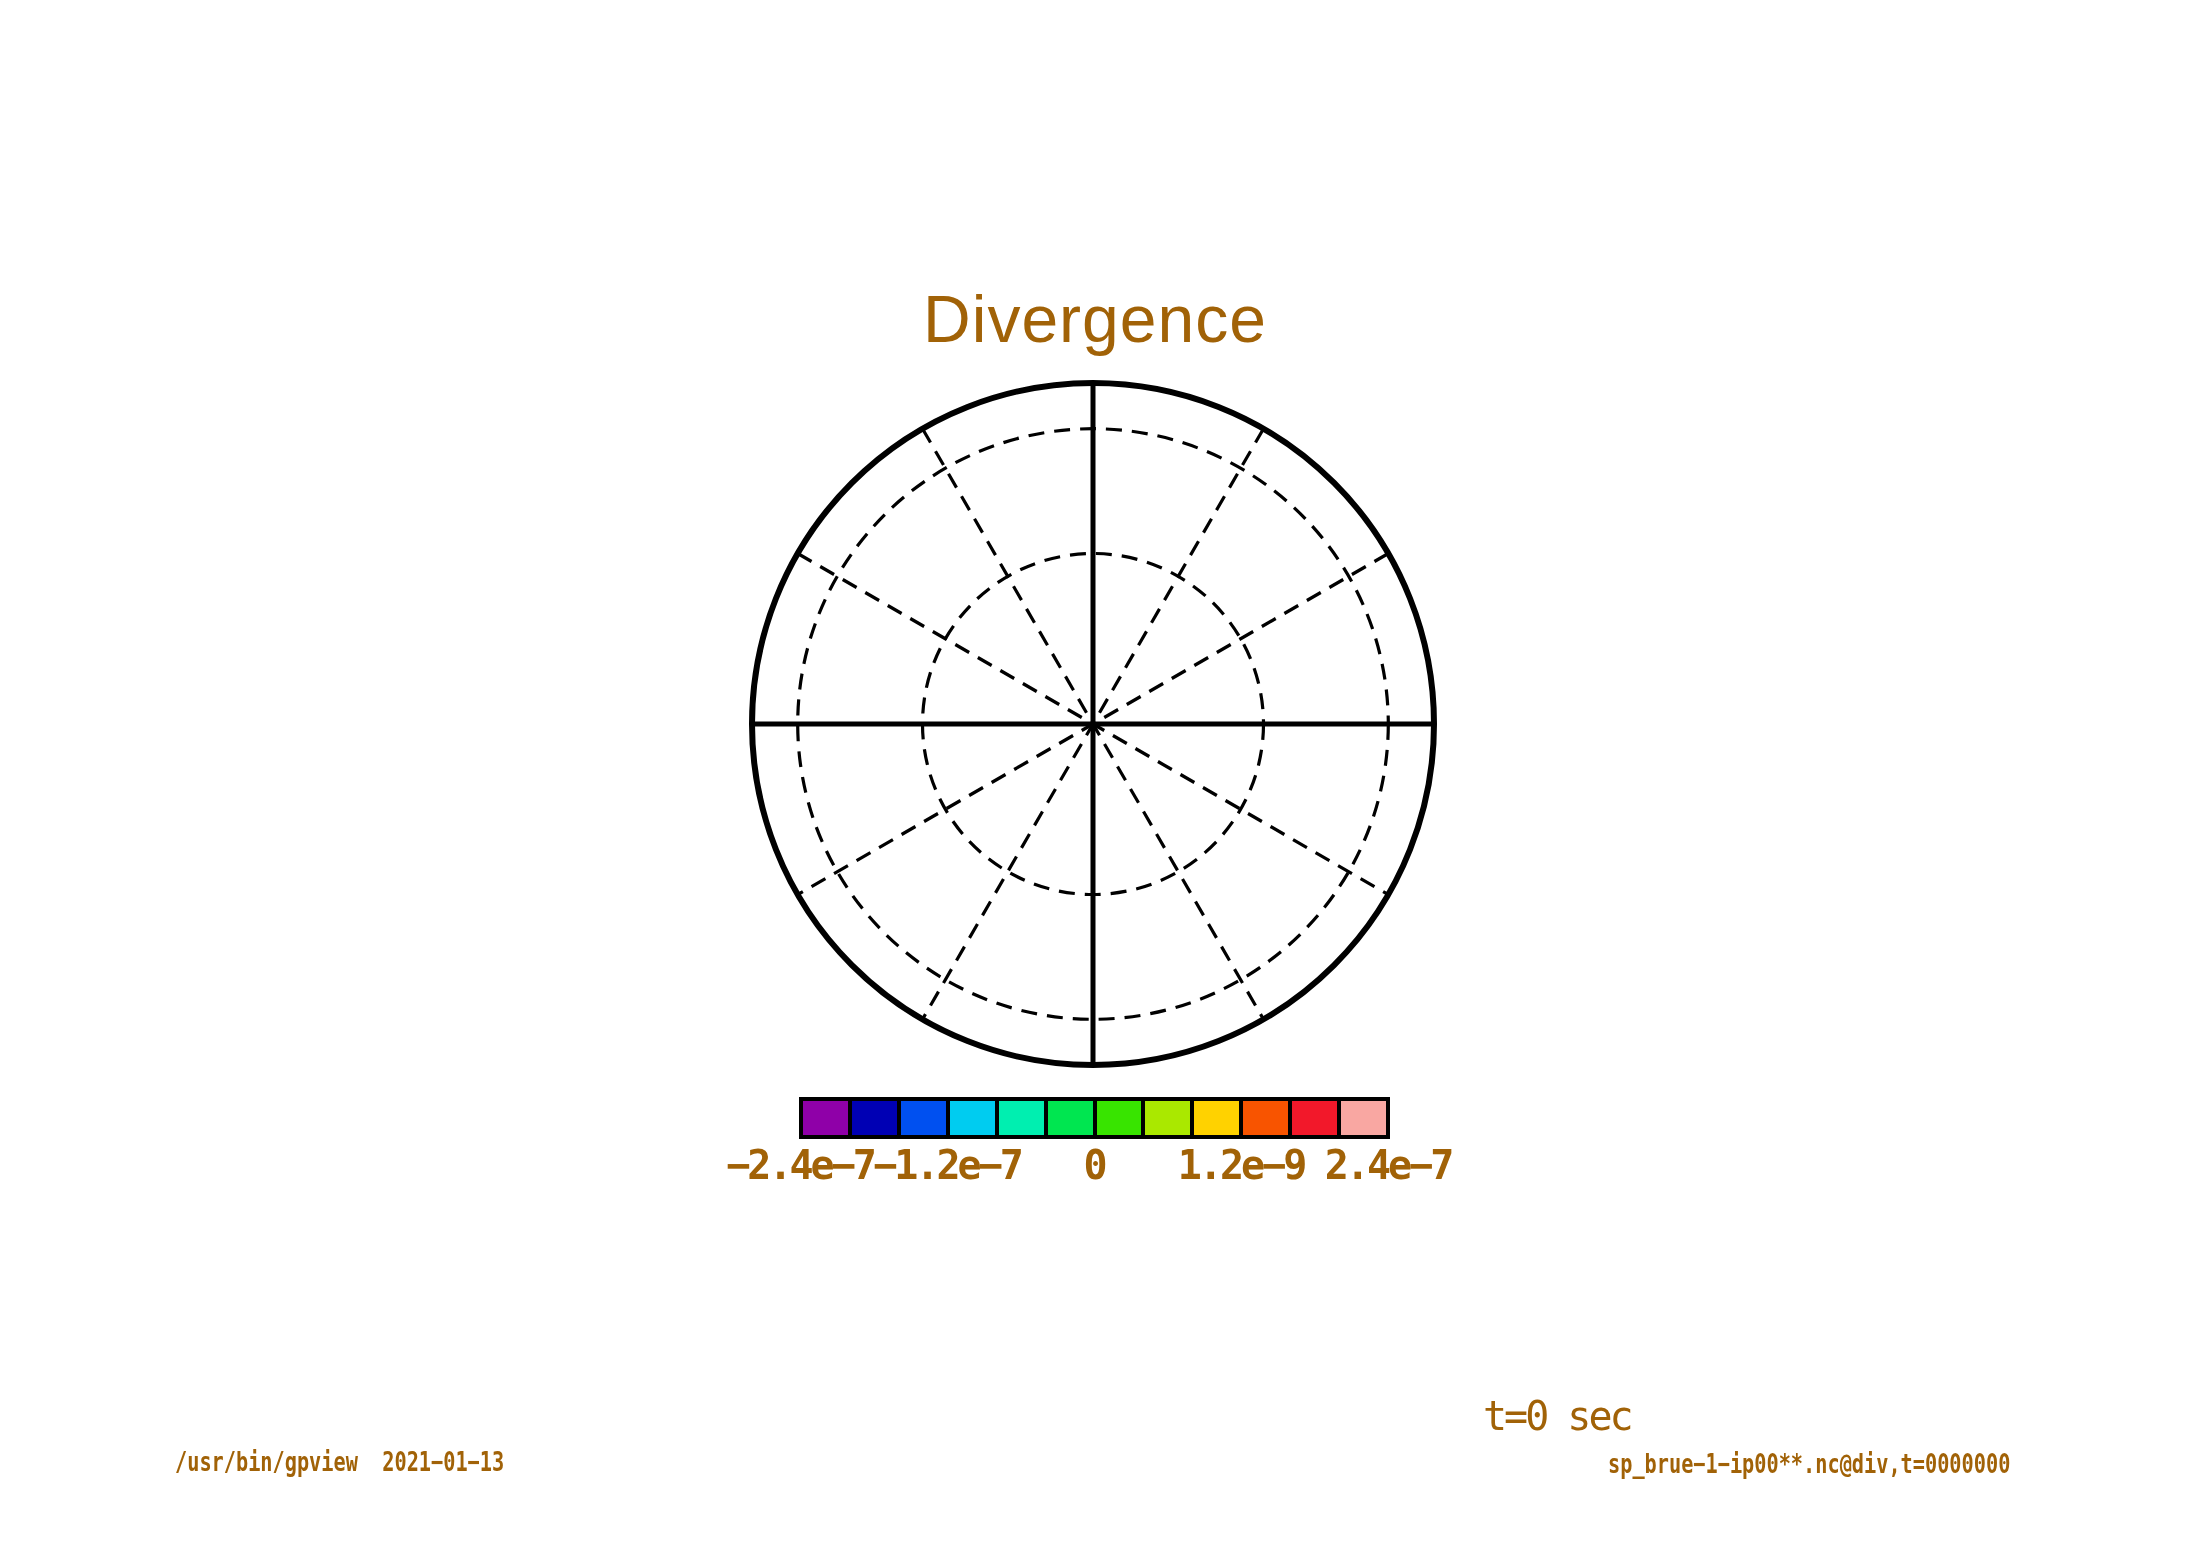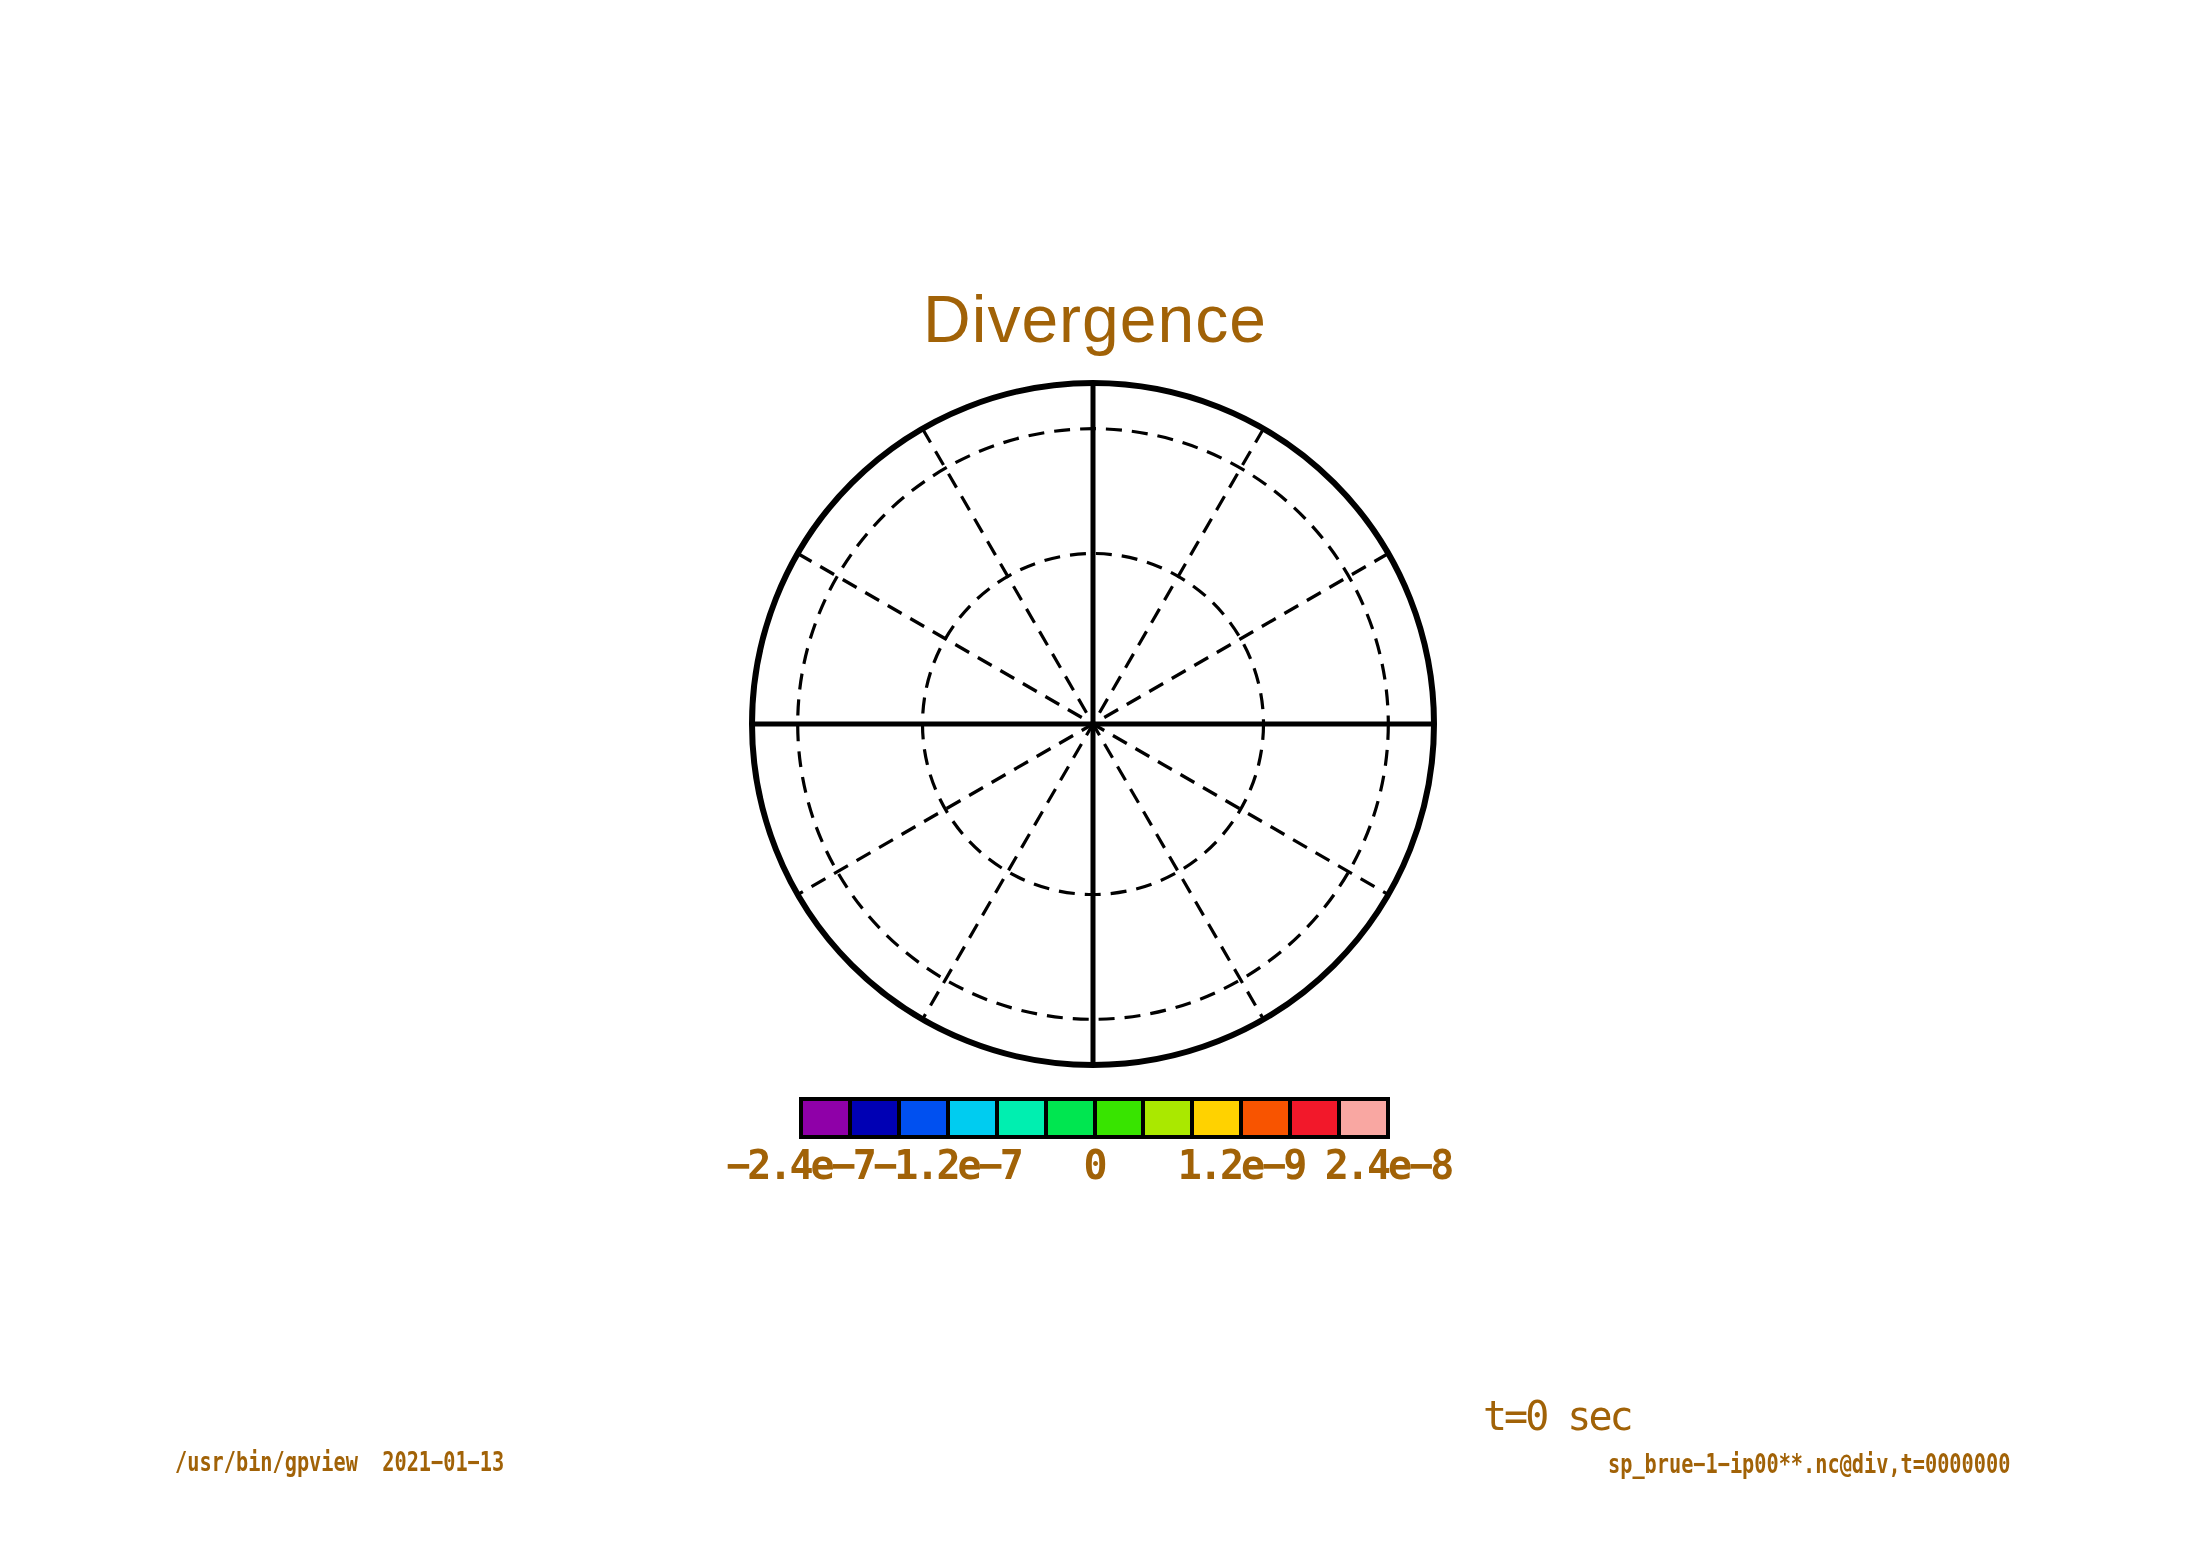--- a/index.html
+++ b/index.html
@@ -110,20 +110,20 @@
       <div class="cbar-cell" style="background: rgb(255, 210, 0);"></div>
       <div class="cbar-cell" style="background: rgb(248, 84, 0);"></div>
       <div class="cbar-cell" style="background: rgb(242, 24, 42);"></div>
       <div class="cbar-cell" style="background: rgb(249, 167, 162);"></div>
     </div>
 
   <span class="cbar-tick tick-0">−2.4e−7</span>
   <span class="cbar-tick tick-1">−1.2e−7</span>
   <span class="cbar-tick tick-2">0</span>
   <span class="cbar-tick tick-3">1.2e−9</span>
-  <span class="cbar-tick tick-4">2.4e−8</span>
+  <span class="cbar-tick tick-4">2.4e−7</span>
 
   <div class="time-label">t=0 sec</div>
 
   <div class="footer-text footer-left">/usr/bin/gpview  2021−01−13</div>
   <div class="footer-text footer-right">sp_brue−1−ip00**.nc@div,t=0000000</div>
 
 </div>
 
 </body></html>

